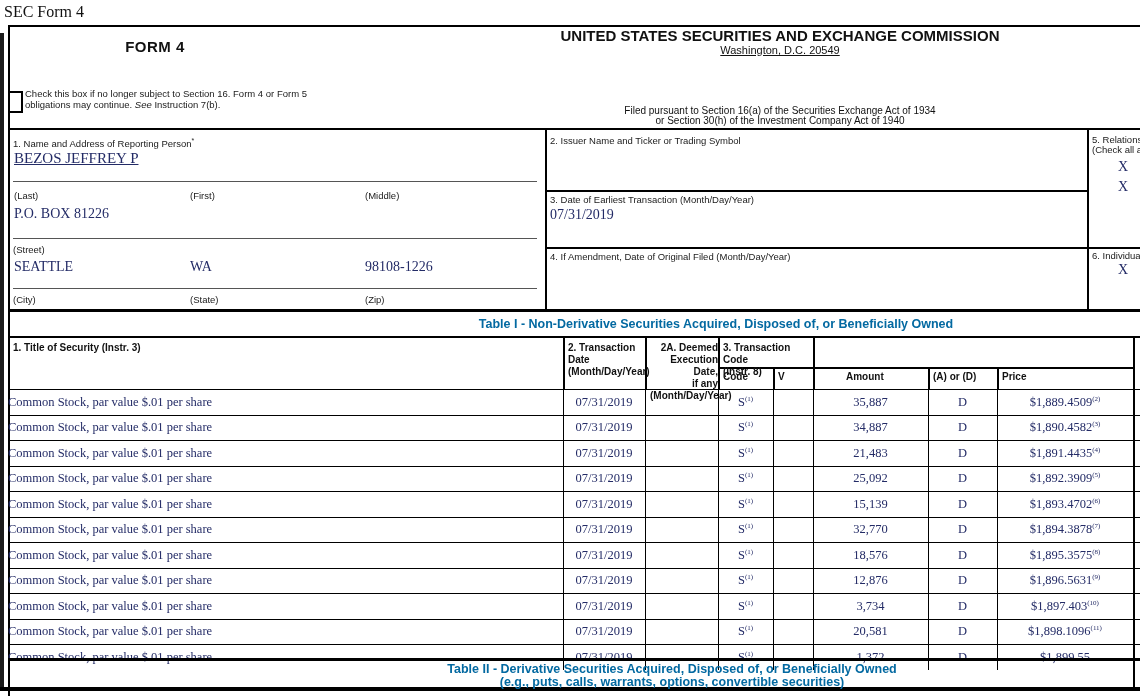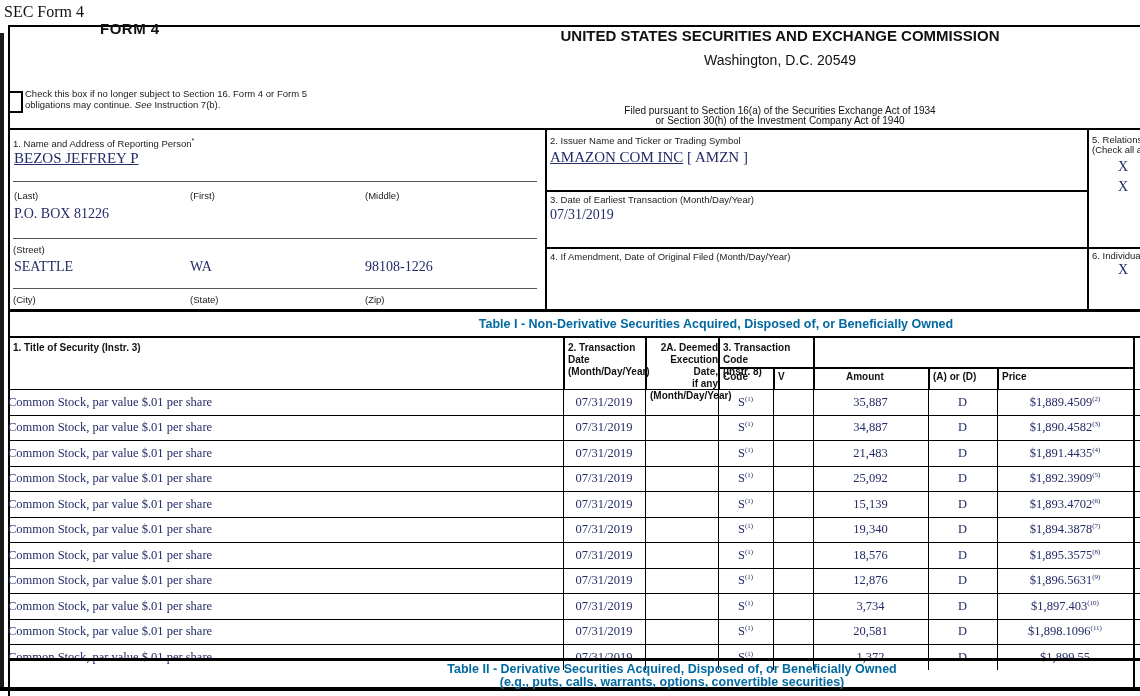--- a/index.html
+++ b/index.html
@@ -35,28 +35,28 @@
 <div id="canvas">
 
   <div class="leftstrip"></div>
   <div class="hline" style="left:0;top:687px;width:1140px;height:4px;"></div>
 
   <div class="abs serif" style="left:4px;top:3px;font-size:16px;color:#111;">SEC Form 4</div>
 
   <div class="hline" style="left:8px;top:25px;width:1132px;height:2px;"></div>
   <div class="vline" style="left:8px;top:25px;width:2px;height:671px;"></div>
 
-  <div class="abs" style="left:100px;top:20px;width:110px;text-align:left;font-weight:bold;font-size:15px;color:#111;letter-spacing:0.5px;">FORM 4</div>
+  <div class="abs" style="left:100px;top:38px;width:110px;text-align:center;font-weight:bold;font-size:15px;color:#111;letter-spacing:0.5px;">FORM 4</div>
 
   <div class="checkbox"></div>
   <div class="lbl" style="left:25px;top:89px;white-space:nowrap;">Check this box if no longer subject to Section 16. Form 4 or Form 5</div>
   <div class="lbl" style="left:25px;top:100px;white-space:nowrap;"><span>obligations may continue. </span><i>See</i><span> Instruction 7(b).</span></div>
 
   <div class="hdr-center" style="top:27px;font-size:15px;font-weight:bold;">UNITED STATES SECURITIES AND EXCHANGE COMMISSION</div>
-  <div class="hdr-center" style="top:52px;font-size:14px;">Washington, D.C. 20549</div>
+  <div class="hdr-center" style="top:44px;font-size:11px;text-decoration:underline;">Washington, D.C. 20549</div>
   <div class="hdr-center" style="top:105px;font-size:10px;">Filed pursuant to Section 16(a) of the Securities Exchange Act of 1934</div>
   <div class="hdr-center" style="top:115px;font-size:10px;">or Section 30(h) of the Investment Company Act of 1940</div>
 
   <div class="hline" style="left:8px;top:128px;width:1132px;height:2px;"></div>
   <div class="vline" style="left:545px;top:128px;width:2px;height:184px;"></div>
   <div class="vline" style="left:1087px;top:128px;width:2px;height:184px;"></div>
   <div class="hline" style="left:545px;top:190px;width:542px;height:2px;"></div>
   <div class="hline" style="left:545px;top:247px;width:595px;height:2px;"></div>
 
   <div class="lbl" style="left:13px;top:137px;"><span>1. Name and Address of Reporting Person</span><sup>*</sup></div>
@@ -70,21 +70,20 @@
   <div class="lbl" style="left:13px;top:245px;">(Street)</div>
   <div class="val serif" style="left:14px;top:259px;font-size:14px;">SEATTLE</div>
   <div class="val serif" style="left:190px;top:259px;font-size:14px;">WA</div>
   <div class="val serif" style="left:365px;top:259px;font-size:14px;">98108-1226</div>
   <div class="grayline" style="left:13px;top:288px;width:524px;"></div>
   <div class="lbl" style="left:13px;top:295px;">(City)</div>
   <div class="lbl" style="left:190px;top:295px;">(State)</div>
   <div class="lbl" style="left:365px;top:295px;">(Zip)</div>
 
   <div class="lbl" style="left:550px;top:136px;">2. Issuer Name and Ticker or Trading Symbol</div>
-  <div class="bigval serif" style="left:550px;top:149px;white-space:nowrap;"><span class="link">AMAZON COM INC</span><span> [ AMZN ]</span></div>
 
   <div class="lbl" style="left:550px;top:195px;">3. Date of Earliest Transaction (Month/Day/Year)</div>
   <div class="val serif" style="left:550px;top:207px;font-size:14px;">07/31/2019</div>
 
   <div class="lbl" style="left:550px;top:252px;">4. If Amendment, Date of Original Filed (Month/Day/Year)</div>
 
   <div class="lbl" style="left:1092px;top:135px;white-space:nowrap;">5. Relations</div>
   <div class="lbl" style="left:1092px;top:145px;white-space:nowrap;">(Check all a</div>
   <div class="val serif" style="left:1118px;top:159px;font-size:14px;">X</div>
   <div class="val serif" style="left:1118px;top:179px;font-size:14px;">X</div>
@@ -184,21 +183,21 @@
       <td class="c-mid">D</td>
       <td class="c-mid"><span>$1,893.4702</span><sup>(6)</sup></td>
       <td></td>
     </tr>
     <tr>
       <td class="c-title">Common Stock, par value $.01 per share</td>
       <td class="c-mid">07/31/2019</td>
       <td class="c-mid"></td>
       <td class="c-mid"><span>S</span><sup>(1)</sup></td>
       <td class="c-mid"></td>
-      <td class="c-mid">19,340</td>
+      <td class="c-mid">32,770</td>
       <td class="c-mid">D</td>
       <td class="c-mid"><span>$1,894.3878</span><sup>(7)</sup></td>
       <td></td>
     </tr>
     <tr>
       <td class="c-title">Common Stock, par value $.01 per share</td>
       <td class="c-mid">07/31/2019</td>
       <td class="c-mid"></td>
       <td class="c-mid"><span>S</span><sup>(1)</sup></td>
       <td class="c-mid"></td>

